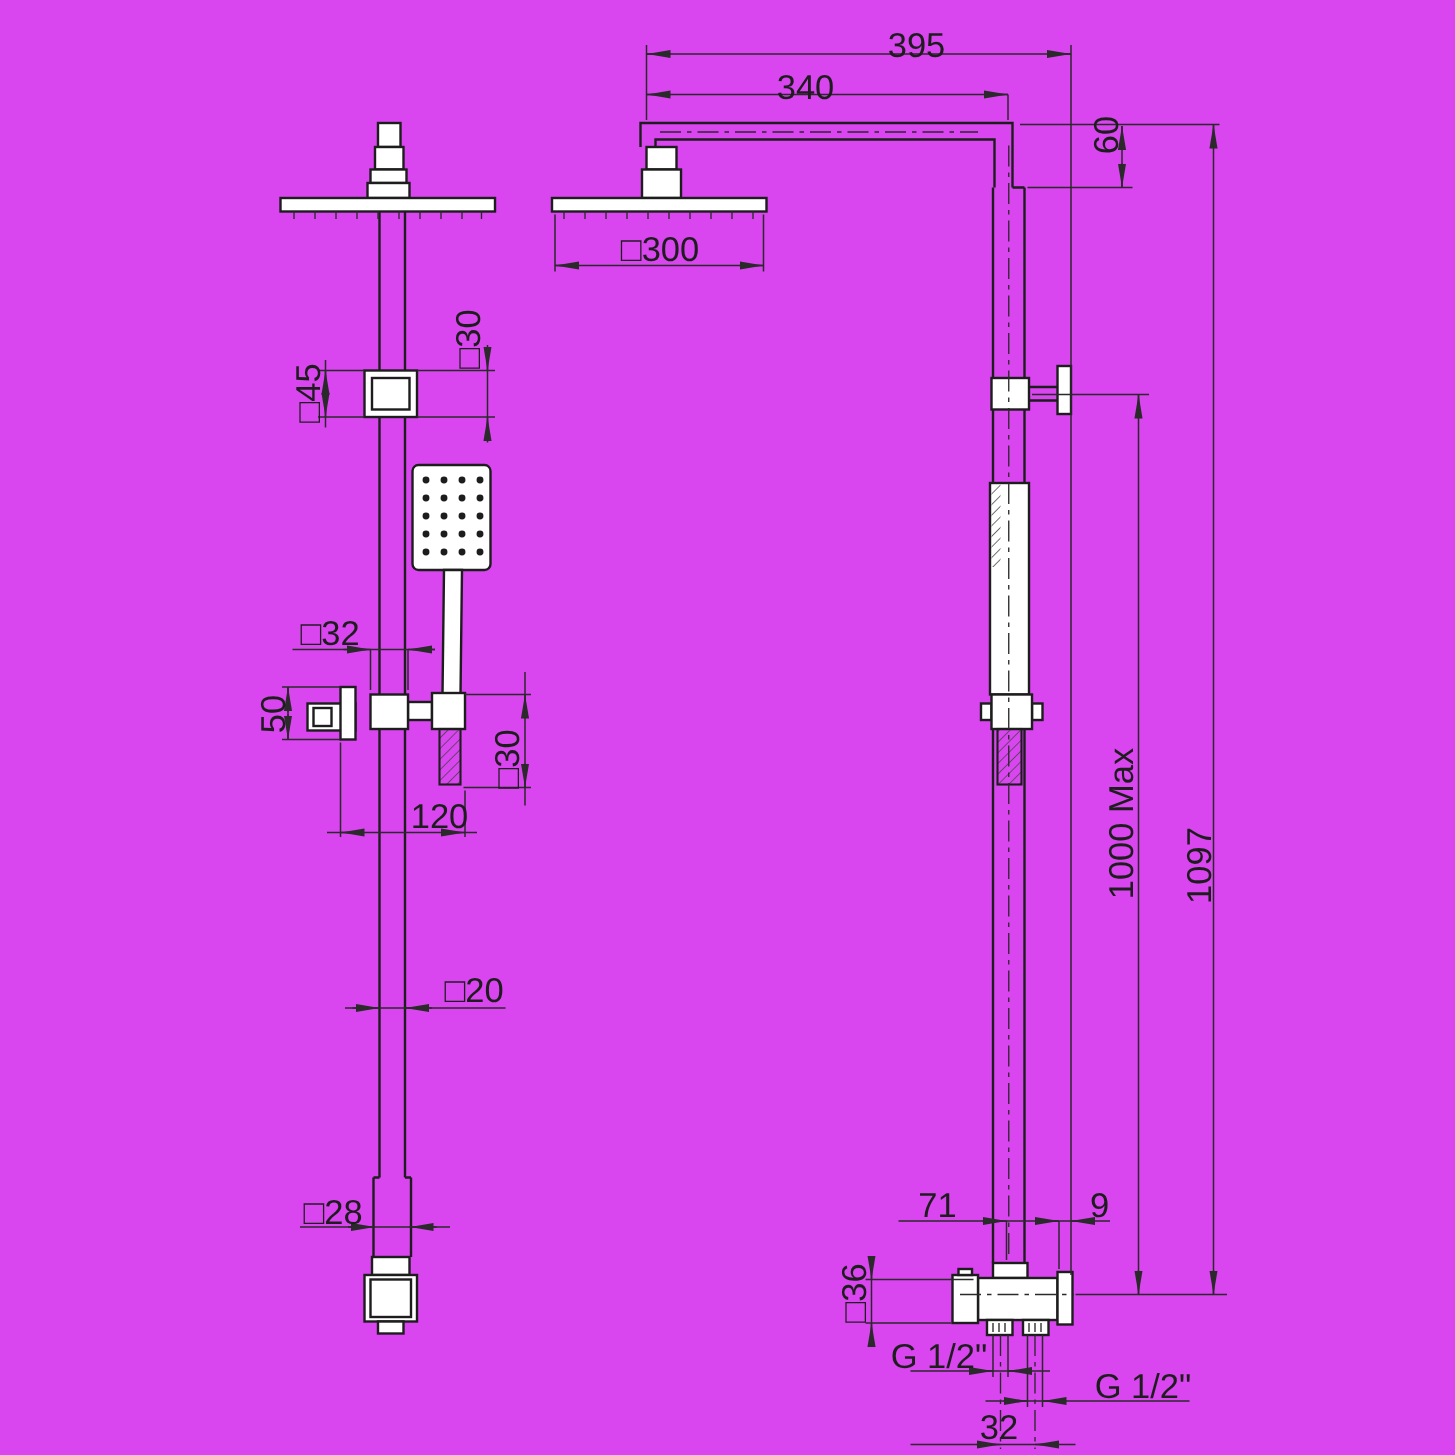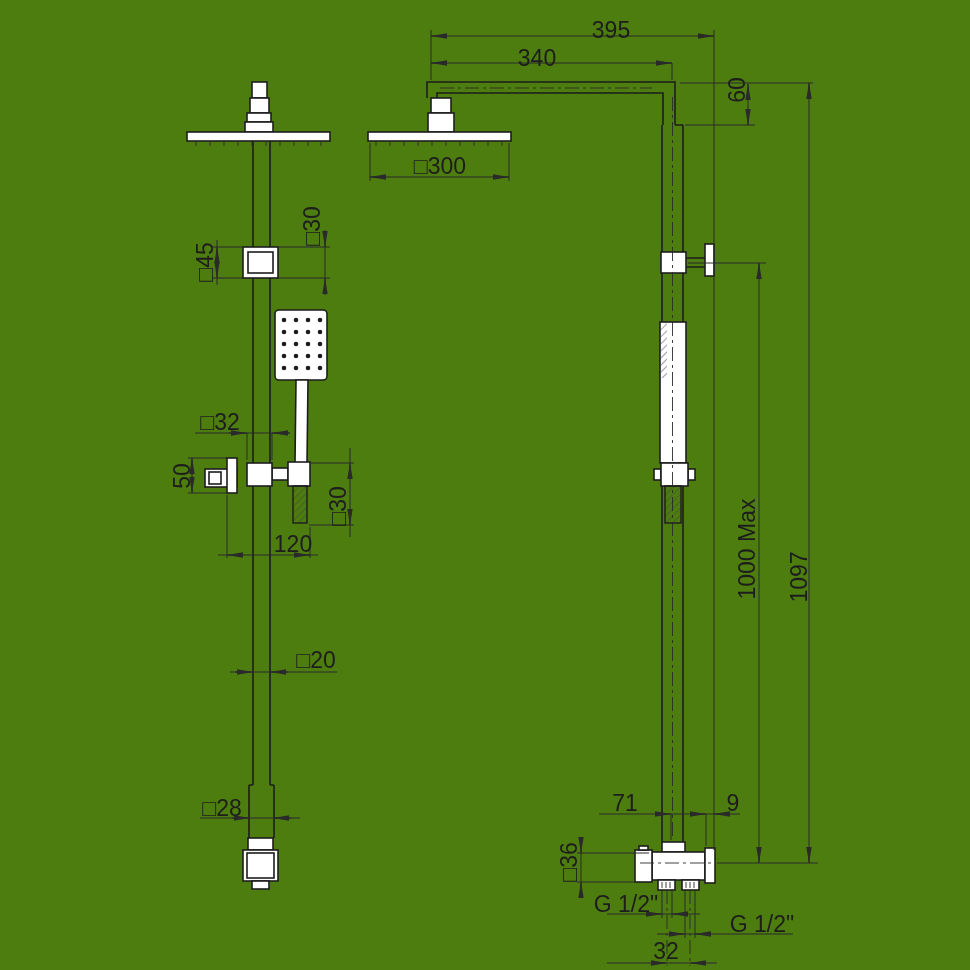--- a/index.html
+++ b/index.html
@@ -1,16 +1,16 @@
 <!DOCTYPE html>
 <html><head>
 <meta charset="utf-8">
 <style>
   html,body{margin:0;padding:0;background:#fff;}
-  .stage{position:relative;width:970px;height:970px;background:#4d7c0f;overflow:hidden;
+  .stage{position:relative;width:970px;height:970px;background:#d946ef;overflow:hidden;
          font-family:"Liberation Sans", sans-serif;}
   svg text{font-family:"Liberation Sans", sans-serif;font-size:23px;fill:#1d1d1d;}
   svg .shape{fill:#ffffff;stroke:#1d1d1d;stroke-width:1.6;}
   svg .outline{fill:none;stroke:#1d1d1d;stroke-width:1.6;}
   svg .dim{fill:none;stroke:#2a2a2a;stroke-width:1;}
   svg .cl{fill:none;stroke:#2a2a2a;stroke-width:0.9;stroke-dasharray:14 4 3 4;}
   svg .thin{fill:none;stroke:#2a2a2a;stroke-width:0.9;}
   svg .dot{fill:#1d1d1d;stroke:none;}
 </style>
 </head>

